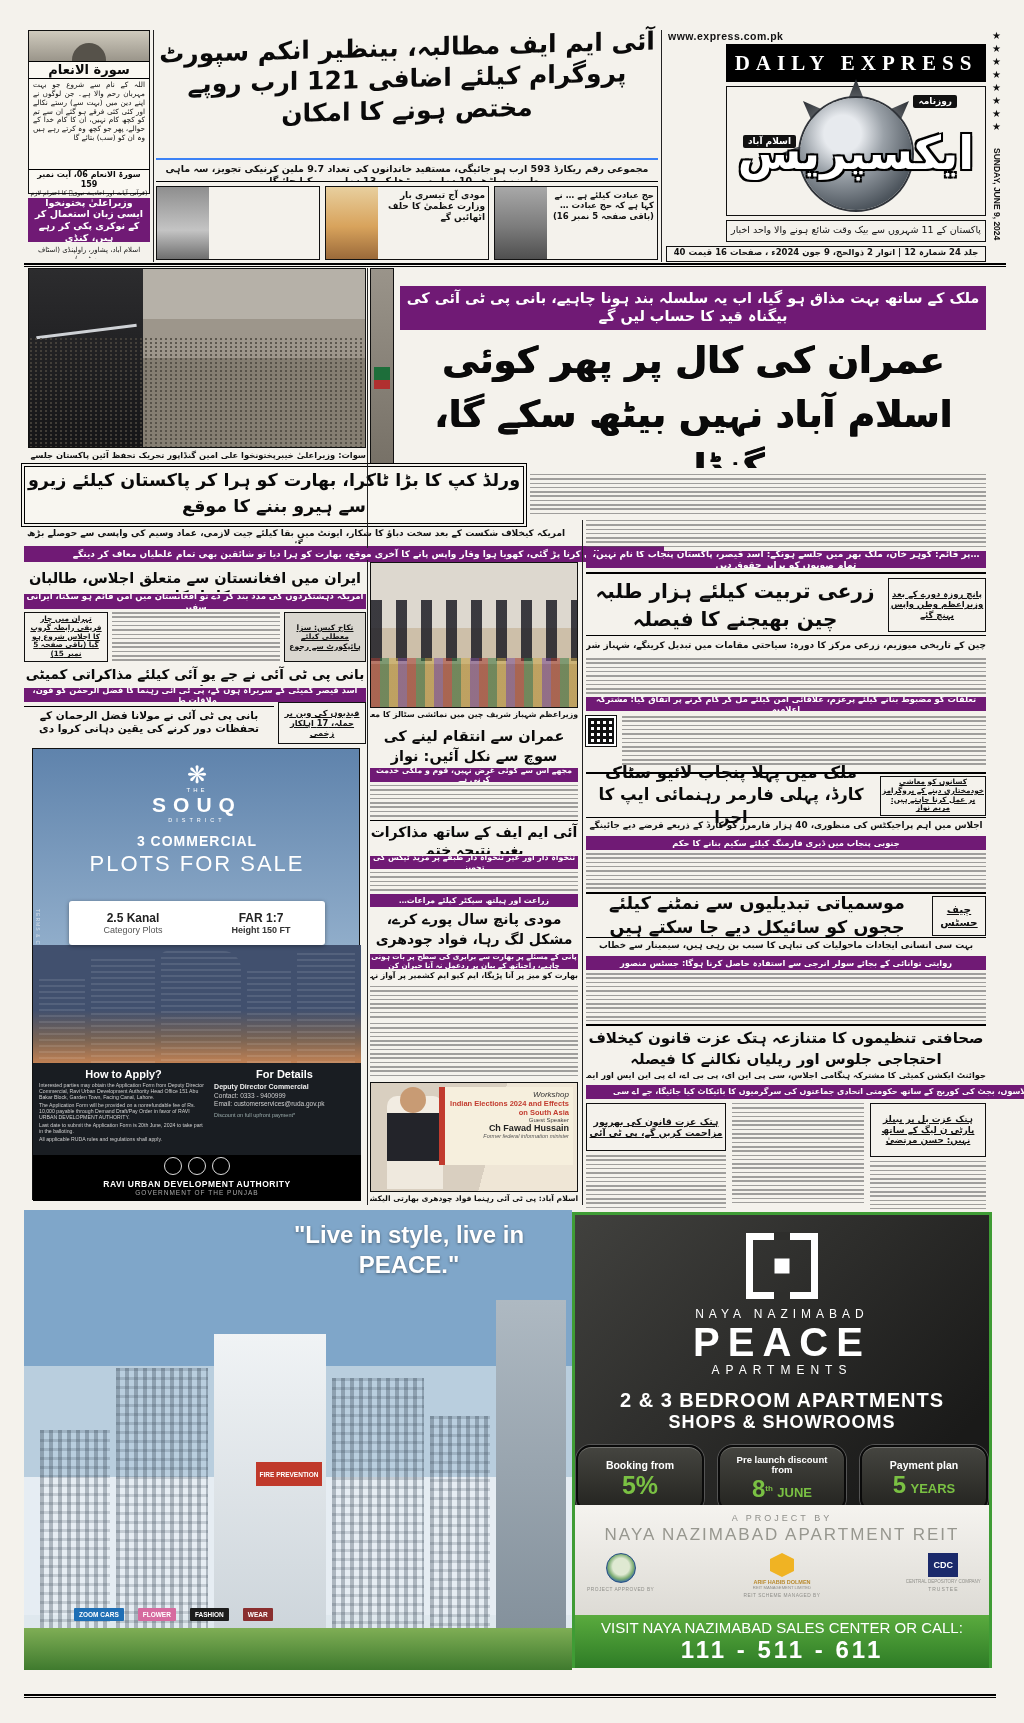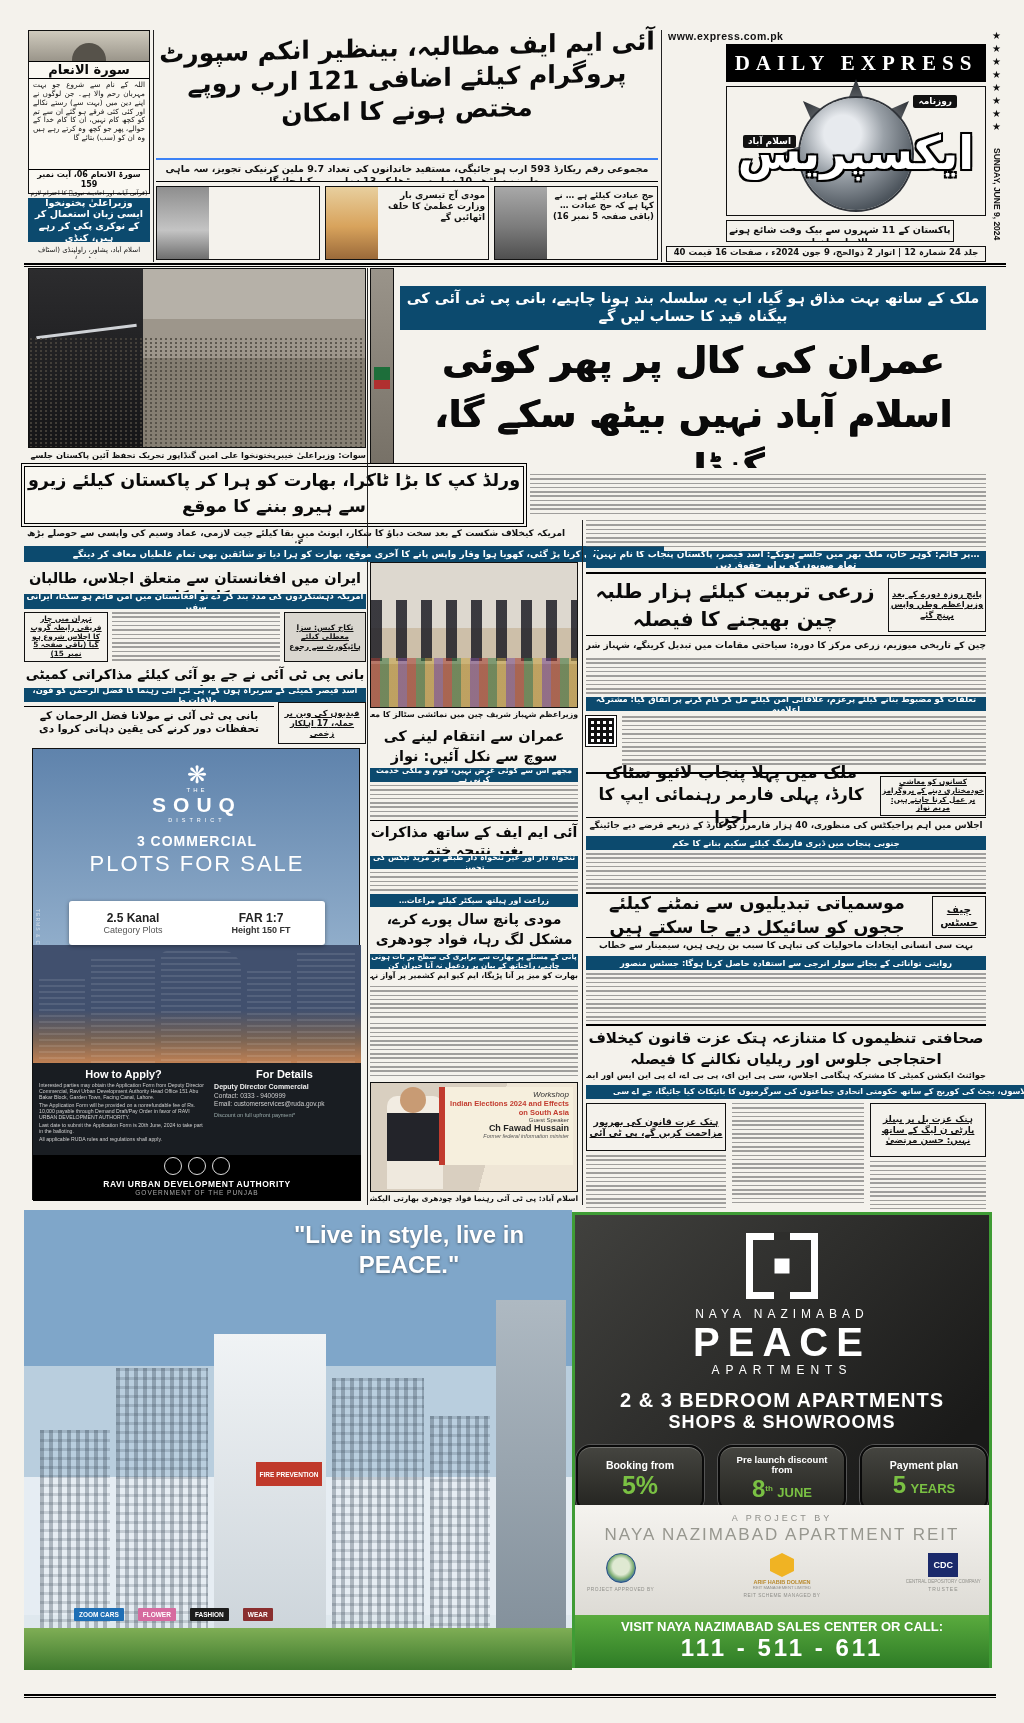--- a/index.html
+++ b/index.html
@@ -3,21 +3,21 @@
 <meta charset="utf-8">
 <style>
   html,body{margin:0;padding:0;background:#b8b6b2;}
   .page{position:relative;width:1024px;height:1723px;background:#f4f2ec;margin:0 auto;overflow:hidden;
         font-family:"Liberation Sans",sans-serif;color:#111;}
   .abs{position:absolute;box-sizing:border-box;}
   .u{direction:rtl;font-family:"DejaVu Sans",sans-serif;line-height:1.22;}
   .en{font-family:"Liberation Sans",sans-serif;}
   .serif{font-family:"Liberation Serif",serif;}
   .hl{font-weight:bold;text-align:center;color:#0a0a0a;}
-  .band{background:#0c4a6e;color:#fff;display:flex;align-items:center;justify-content:center;text-align:center;font-weight:bold;overflow:hidden;}
+  .band{background:#701a75;color:#fff;display:flex;align-items:center;justify-content:center;text-align:center;font-weight:bold;overflow:hidden;}
   .frame{border:1.5px solid #111;}
   .dframe{border:1px solid #000;box-shadow:0 0 0 2px #f4f2ec,0 0 0 3px #000;}
   .stripes{background:repeating-linear-gradient(to bottom,#5a5a5a 0 1.5px,transparent 1.5px 4.3px);opacity:.55;}
   .rule-v{background:#222;width:1px;}
   .hr2{border-top:2.5px solid #000;border-bottom:1px solid #000;height:4px;}
   .chip{border:1.2px solid #111;font-weight:bold;text-align:center;display:flex;align-items:center;justify-content:center;text-decoration:underline;}
   .cap{font-weight:bold;text-align:center;overflow:hidden;white-space:nowrap;}
   .clip{overflow:hidden;}
   
   .ph-crowd{background:linear-gradient(#b6b1a8 0 28%,#9d968b 28% 50%,#857e72 50%);}
@@ -124,21 +124,21 @@
   <div class="abs globe frame" style="left:726px;top:86px;width:260px;height:130px;">
     <div class="spike"></div>
     <div class="spike s2"></div>
     <div class="spike s3"></div>
     <div class="spike s4"></div>
     <div class="sphere"></div>
     <div class="u urdu-logo">ایکسپریس</div>
     <div class="tagchip u" style="right:28px;top:8px;">روزنامہ</div>
     <div class="tagchip u" style="left:16px;top:48px;">اسلام آباد</div>
   </div>
-  <div class="abs u frame clip" style="left:726px;top:220px;width:228px;height:22px;font-size:9.5px;font-weight:bold;text-align:center;padding-top:3px;">پاکستان کے 11 شہروں سے بیک وقت شائع ہونے والا واحد اخبار</div>
+  <div class="abs u frame clip" style="left:726px;top:220px;width:260px;height:22px;font-size:9.5px;font-weight:normal;text-align:center;padding-top:3px;">پاکستان کے 11 شہروں سے بیک وقت شائع ہونے والا واحد اخبار</div>
   <div class="abs u frame clip" style="left:666px;top:246px;width:320px;height:16px;font-size:8.5px;font-weight:bold;text-align:center;">جلد 24 شمارہ 12  |  اتوار 2 ذوالحج، 9 جون 2024ء ، صفحات 16 قیمت 40 روپے</div>
 
   <div class="abs vtext" style="left:991px;top:30px;height:112px;font-size:10px;letter-spacing:2px;">★★★★★★★★</div>
   <div class="abs vtext en" style="left:992px;top:148px;height:130px;font-size:8.5px;font-weight:bold;">SUNDAY, JUNE 9, 2024</div>
 
   <div class="abs hr2" style="left:24px;top:263px;width:982px;"></div>
 
   <div class="abs ph-crowd frame" style="left:28px;top:268px;width:338px;height:180px;">
     <div class="podium"></div>
     <div class="rail"></div>
@@ -368,20 +368,20 @@
             <div class="en" style="font-size:4.8px;margin-top:3px;letter-spacing:.5px;">REIT SCHEME MANAGED BY</div>
           </div>
           <div style="width:110px;">
             <div class="cdc">CDC</div>
             <div class="en" style="font-size:4.5px;margin-top:2px;">CENTRAL DEPOSITORY COMPANY</div>
             <div class="en" style="font-size:5px;margin-top:2px;letter-spacing:1px;">TRUSTEE</div>
           </div>
         </div>
       </div>
       <div class="abs greenbar" style="left:0;top:400px;width:414px;height:53px;padding-top:4px;">
-        <div class="en" style="font-size:13px;font-weight:bold;">VISIT NAYA NAZIMABAD SALES CENTER OR CALL:</div>
+        <div class="en" style="font-size:15px;font-weight:normal;">VISIT NAYA NAZIMABAD SALES CENTER OR CALL:</div>
         <div class="en" style="font-size:24px;font-weight:bold;letter-spacing:3px;">111 - 511 - 611</div>
       </div>
     </div>
   </div>
 
   <div class="abs hr2" style="left:24px;top:1694px;width:972px;"></div>
 </div>
 
 </body></html>

